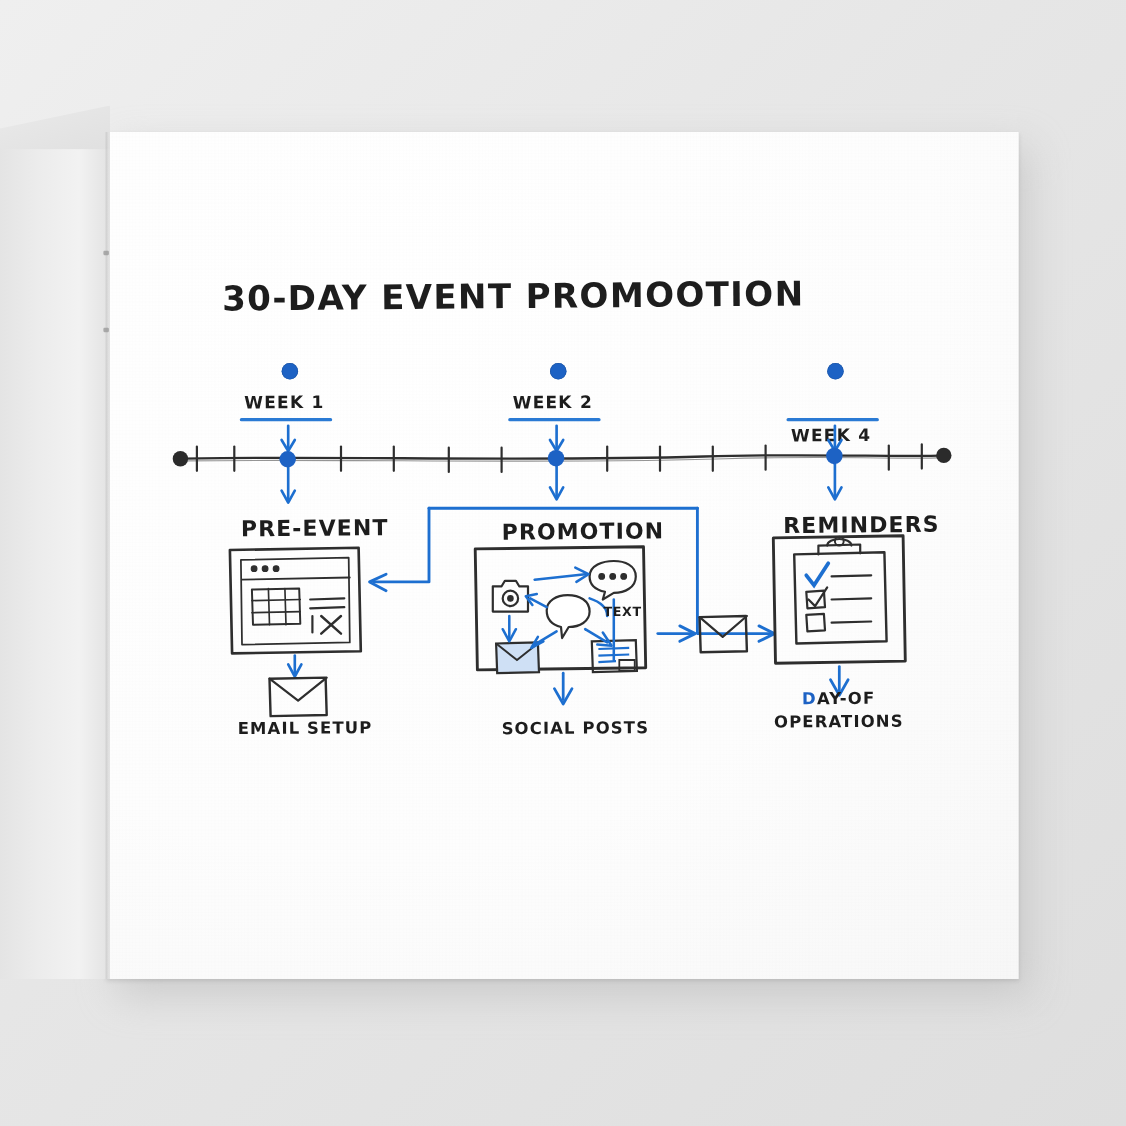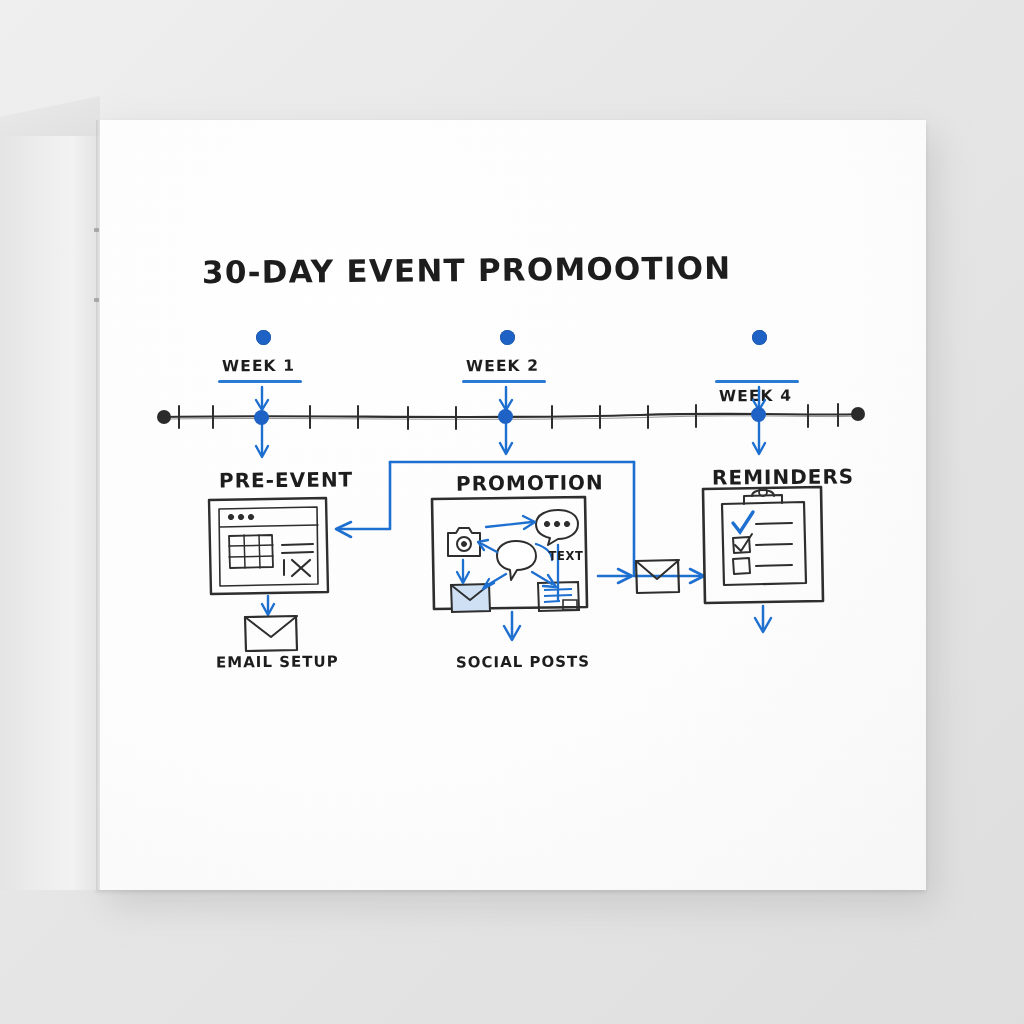--- a/index.html
+++ b/index.html
@@ -296,14 +296,18 @@
 
     <g stroke="#1d6fd0" stroke-width="3.4" fill="none" stroke-linecap="round">
       <path d="M733,523 L740,532 L753,512"></path>
     </g>
 
     <g class="sk-b" stroke-width="2.5">
       <path d="M763,606 L763,628"></path>
         <path d="M755,618 L763,632 L771,618"></path>
     </g>
   </svg>
+  <div class="ink sub-label" style="left:700px;top:625px;width:125px;">
+    <span><span class="blue-cap">D</span><span>AY-OF</span></span><br>
+    <span>OPERATIONS</span>
+  </div>
 
 </div>
 
 </body></html>

